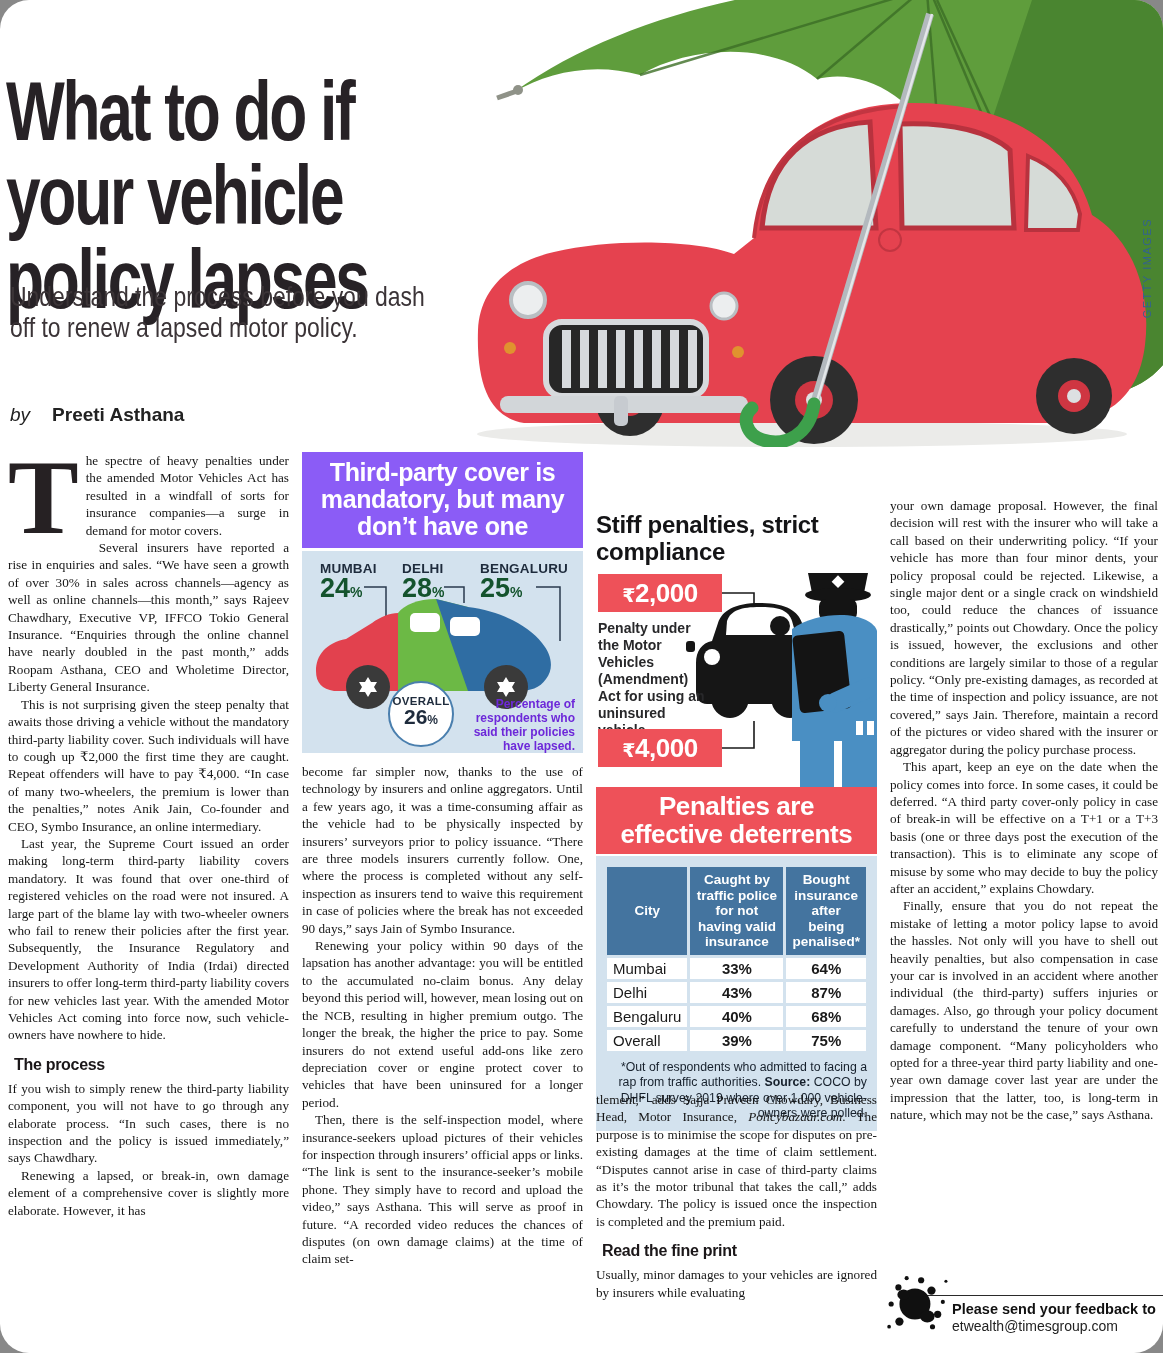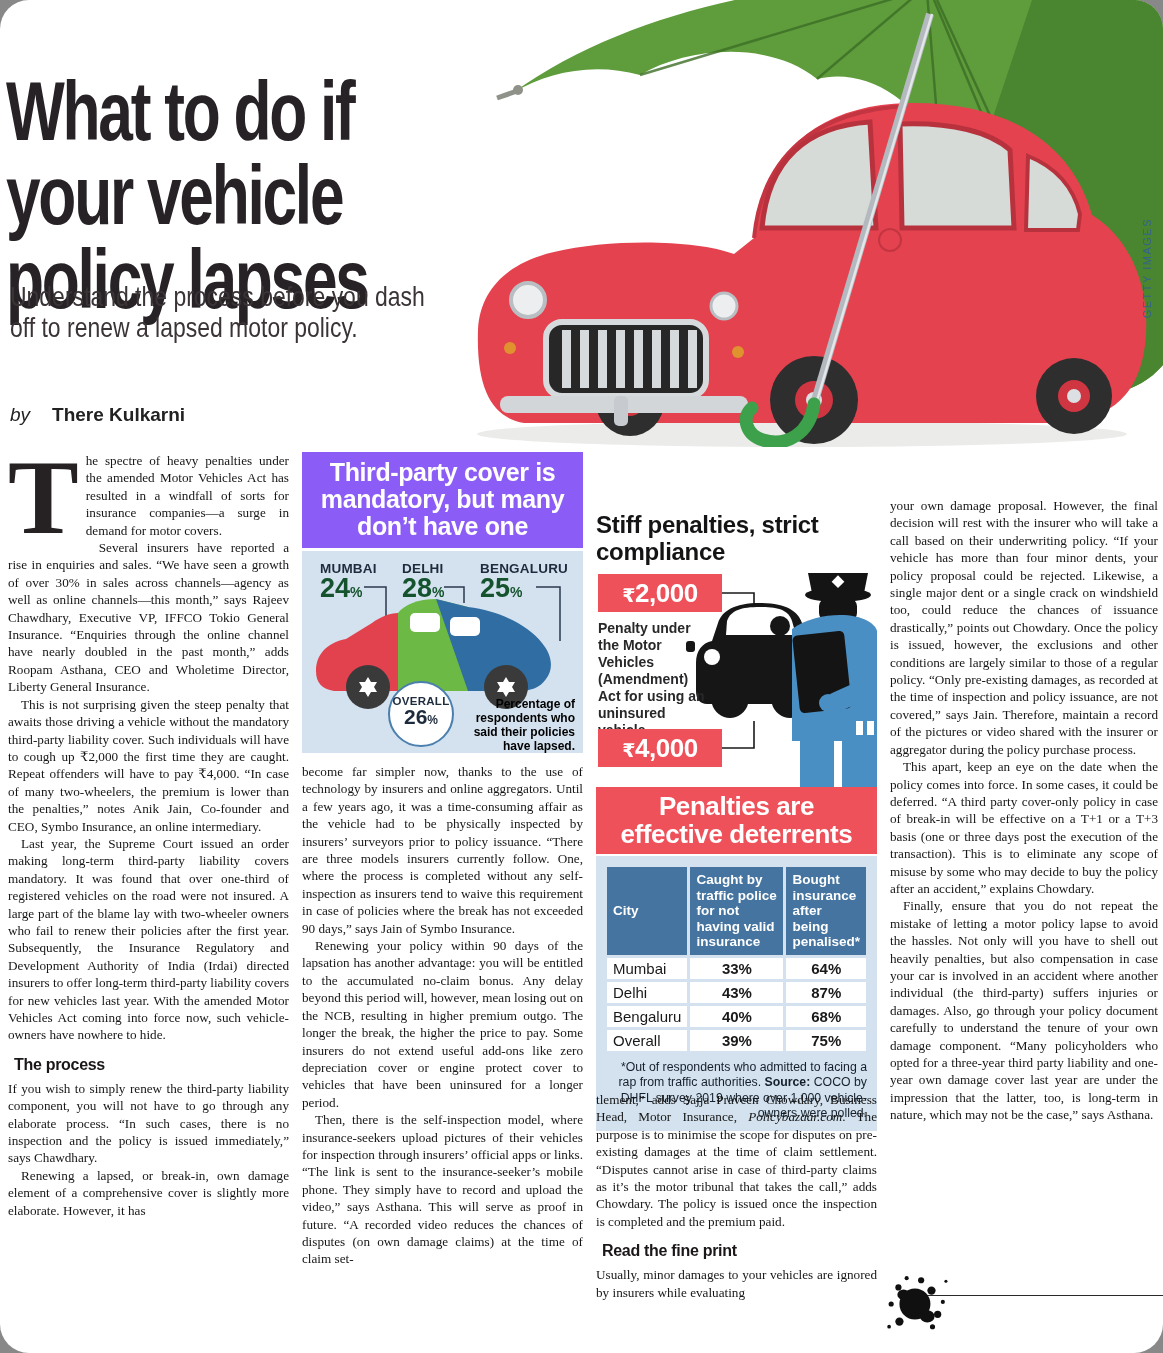--- a/index.html
+++ b/index.html
@@ -34,40 +34,40 @@
   .ig-panel{position:relative;background:#d3e2ee;height:202px;margin-top:3px;}
   .ig-city{position:absolute;font-weight:700;font-size:13.5px;letter-spacing:.2px;color:#1e2b3c;}
   .ig-val{position:absolute;font-weight:700;font-size:27px;color:#14532d;}
   .ig-val small{font-size:14px;font-weight:700;}
   .ig-overall{position:absolute;left:86px;top:130px;width:62px;height:62px;border-radius:50%;
               background:#fff;border:2px solid #4a7fae;text-align:center;color:#1e2b3c;}
   .ig-overall .lab{font-weight:700;font-size:11.5px;margin-top:12px;letter-spacing:.3px;}
   .ig-overall .num{font-weight:700;font-size:21px;line-height:20px;}
   .ig-overall .num small{font-size:12px;}
   .ig-note{position:absolute;right:8px;top:146px;width:122px;text-align:right;font-weight:700;
-           font-size:12px;line-height:14px;color:#000000;}
+           font-size:12px;line-height:14px;color:#6d28d9;}
   
   #penalties{position:absolute;left:596px;top:499px;width:281px;}
   .pen-head{font-weight:700;font-size:24px;line-height:27px;letter-spacing:-.3px;color:#141416;margin:12px 0 6px;}
   .pen-graphic{position:relative;height:235px;}
   .fine{position:absolute;left:2px;width:124px;height:38px;background:#ee5159;color:#fff;
         font-weight:700;font-size:26px;line-height:38px;text-align:center;letter-spacing:-.5px;}
   .fine .rs{font-size:19px;}
   .fine1{top:3px;}  .fine2{top:158px;}
   .cap{position:absolute;left:2px;font-size:14px;line-height:17px;font-weight:700;color:#28282a;}
   .cap1{top:49px;width:112px;}
   .cap2{top:215px;width:270px;}
   
   #dtable{position:absolute;left:596px;top:787px;width:281px;}
   .tb-title{background:#ee5159;color:#fff;font-weight:700;font-size:26px;line-height:28px;
             text-align:center;padding:5px 0 6px;letter-spacing:-.4px;}
   .tb-panel{background:#d3e2ee;padding:8px 8px 9px;margin-top:2px;}
   table.det{border-collapse:separate;border-spacing:3px;width:100%;}
   table.det th{background:#44749f;color:#fff;font-weight:700;font-size:13.5px;line-height:15.5px;
-               text-align:left;padding:5px 6px;vertical-align:middle;}
+               text-align:center;padding:5px 6px;vertical-align:middle;}
   table.det td{background:#fff;font-size:15px;padding:2px 6px;vertical-align:middle;color:#191919;}
   table.det td.v{font-weight:700;text-align:center;}
   .tb-foot{font-size:12.3px;line-height:15.5px;text-align:right;color:#16202c;padding:6px 2px 0;}
   
   #feedback{position:absolute;left:890px;top:1283px;width:273px;height:64px;}
   #feedback .rule{position:absolute;left:12px;right:0;top:12px;border-top:1.5px solid #2a2a2a;}
   .splat{position:absolute;left:-4px;top:-10px;width:62px;height:62px;}
   .fb-text{position:absolute;left:62px;top:18px;}
   .fb-text .l1{font-weight:700;font-size:14.5px;line-height:17px;color:#111;}
   .fb-text .l2{font-size:14px;color:#222;}
@@ -76,21 +76,21 @@
 <body>
 
 <div class="page">
 
   <h1 class="headline pre">What to do if
 your vehicle
 policy lapses</h1>
   <div class="standfirst pre">Understand the process before you dash
 off to renew a lapsed motor policy.</div>
   <div class="byline">
-    <i>by</i><b>There Kulkarni</b>
+    <i>by</i><b>Preeti Asthana</b>
   </div>
 
   <div class="hero">
     <svg width="701" height="447" viewBox="0 0 701 447">
       <ellipse cx="340" cy="434" rx="325" ry="13" fill="#ebebe9"></ellipse>
 
       <path d="M52,92 C150,22 290,-14 420,-18 L701,-18 L701,365 C688,380 672,389 655,392 C642,310 606,258 577,250 C558,180 514,148 478,154 C452,92 397,68 355,79 C308,41 228,46 178,75 C132,62 86,72 52,92 Z" fill="#5f9d3c"></path>
       <path d="M576,-18 L701,-18 L701,365 C688,380 672,389 655,392 C642,310 606,258 577,250 C570,200 548,168 518,156 Z" fill="#4a8530"></path>
       <g stroke="#3c6e26" stroke-width="2.5" fill="none" opacity=".8">
         <path d="M460,-10 L178,75"></path>
@@ -299,15 +299,19 @@
           <circle cx="5" cy="30" r="2.5"></circle>
         <circle cx="45" cy="52" r="2.5"></circle>
           <circle cx="55" cy="28" r="2"></circle>
           <circle cx="20" cy="5" r="2"></circle>
         <ellipse cx="40" cy="42" rx="7" ry="6"></ellipse>
           <ellipse cx="17" cy="21" rx="6" ry="5"></ellipse>
         <circle cx="3" cy="52" r="1.8"></circle>
           <circle cx="58" cy="8" r="1.5"></circle>
       </g>
     </svg>
+    <div class="fb-text">
+      <div class="l1">Please send your feedback to</div>
+      <div class="l2">etwealth@timesgroup.com</div>
+    </div>
   </div>
 
 </div>
 
 </body></html>

